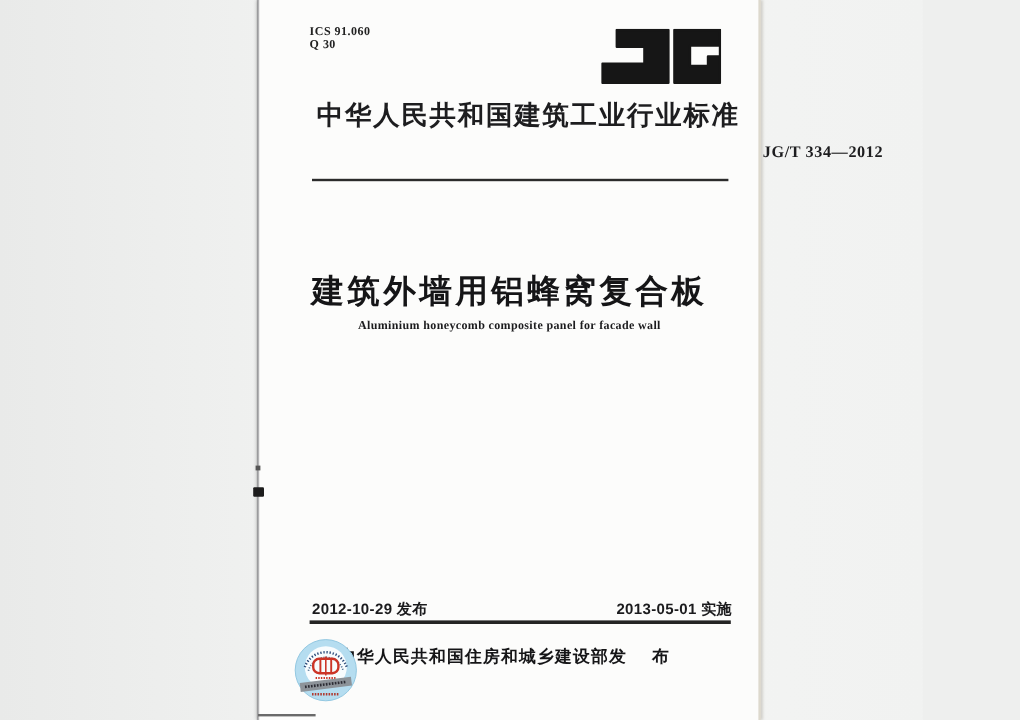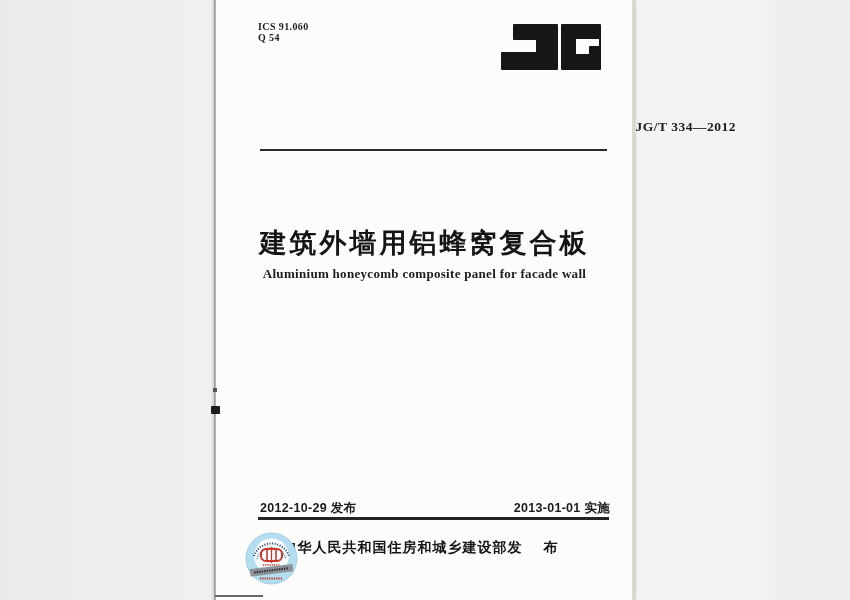--- a/index.html
+++ b/index.html
@@ -70,21 +70,21 @@
   .title-cn {
     position: absolute; left: 215px; top: 225px; width: 419px;
     text-align: center;
     font-size: 27px; font-weight: bold; color: #151517;
     letter-spacing: 3px;
   }
   .title-en {
     position: absolute; left: 215px; top: 266px; width: 419px;
     text-align: center;
     font-family: "Liberation Serif", "DejaVu Serif", serif;
-    font-weight: bold; font-size: 13px; color: #1c1c1e;
+    font-weight: bold; font-size: 10px; color: #1c1c1e;
     letter-spacing: 0.3px;
   }
   
   .dates-row {
     position: absolute; left: 260px; top: 500px; width: 350px;
     display: flex; justify-content: space-between;
     font-size: 12.5px; font-weight: bold; color: #1b1b1d;
     letter-spacing: 0.3px;
   }
   .rule-bottom {
@@ -107,40 +107,41 @@
 
   <div class="sheet"></div>
   <div class="edge-left"></div>
   <div class="edge-right"></div>
   <div class="artifact-dot"></div>
   <div class="artifact-blob"></div>
   <div class="artifact-corner-line"></div>
 
   <div class="ics-block">
     <div>ICS 91.060</div>
-    <div>Q 54</div>
+    <div>Q 30</div>
   </div>
 
   <svg class="logo" viewBox="0 0 100 48" xmlns="http://www.w3.org/2000/svg" aria-label="JG">
     <g fill="#161616" stroke="#161616" stroke-width="2" stroke-linejoin="round">
       <path d="M13,1 L56,1 L56,45 L1,45 L1,29 L36,29 L36,15 L13,15 Z"></path>
       <path fill-rule="evenodd" d="M61,1 L99,1 L99,45 L61,45 Z
                M74,14 L99,14 L99,23 L89,23 L89,31 L74,31 Z"></path>
     </g>
   </svg>
 
+  <div class="std-type">中华人民共和国建筑工业行业标准</div>
   <div class="std-code">JG/T 334—2012</div>
   <div class="rule-top"></div>
 
   <div class="title-cn">建筑外墙用铝蜂窝复合板</div>
   <div class="title-en">Aluminium honeycomb composite panel for facade wall</div>
 
   <div class="dates-row">
     <span>2012-10-29 发布</span>
-    <span>2013-01-01 实施</span>
+    <span>2013-05-01 实施</span>
   </div>
   <div class="rule-bottom"></div>
 
   <div class="footer-row">
     <span>中华人民共和国住房和城乡建设部</span><span class="publish-label">发 布</span>
   </div>
 
   <svg class="seal" viewBox="0 0 53 53" xmlns="http://www.w3.org/2000/svg">
     <circle cx="26.5" cy="26.5" r="25.5" fill="#b5ddf0" stroke="#8fc6e0" stroke-width="0.8"></circle>
     <circle cx="26.5" cy="24" r="17.5" fill="#f8fcfe"></circle>

